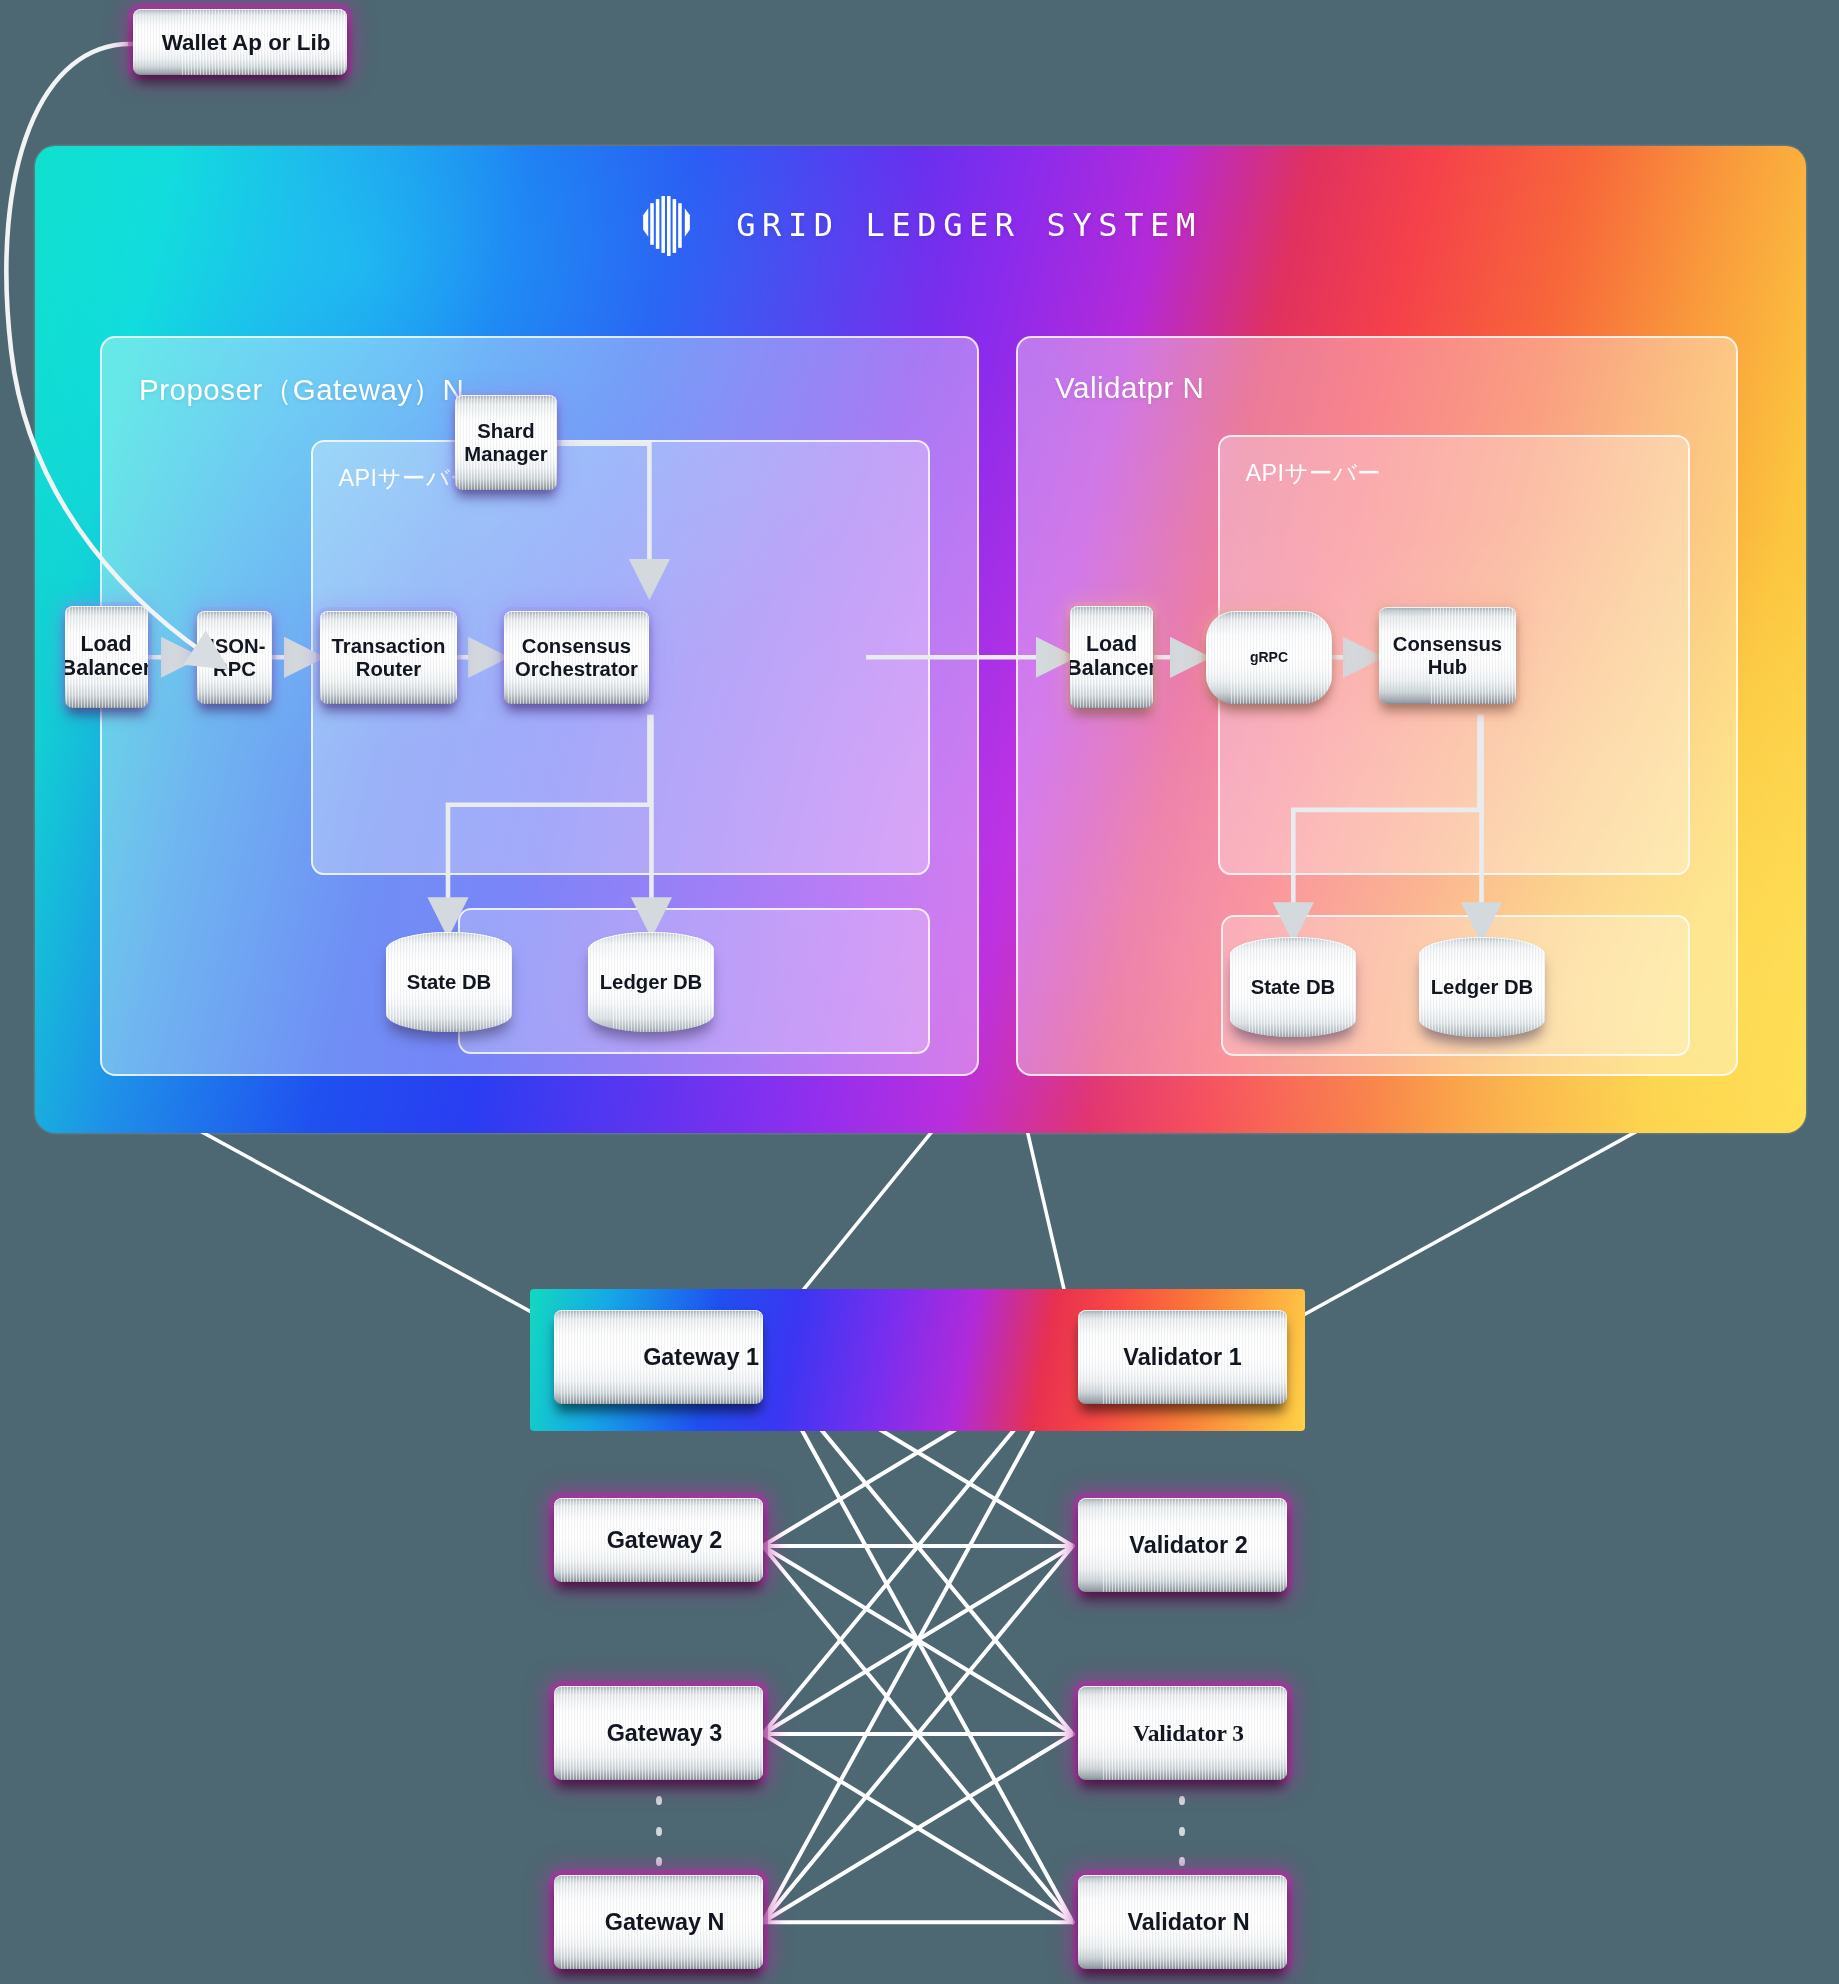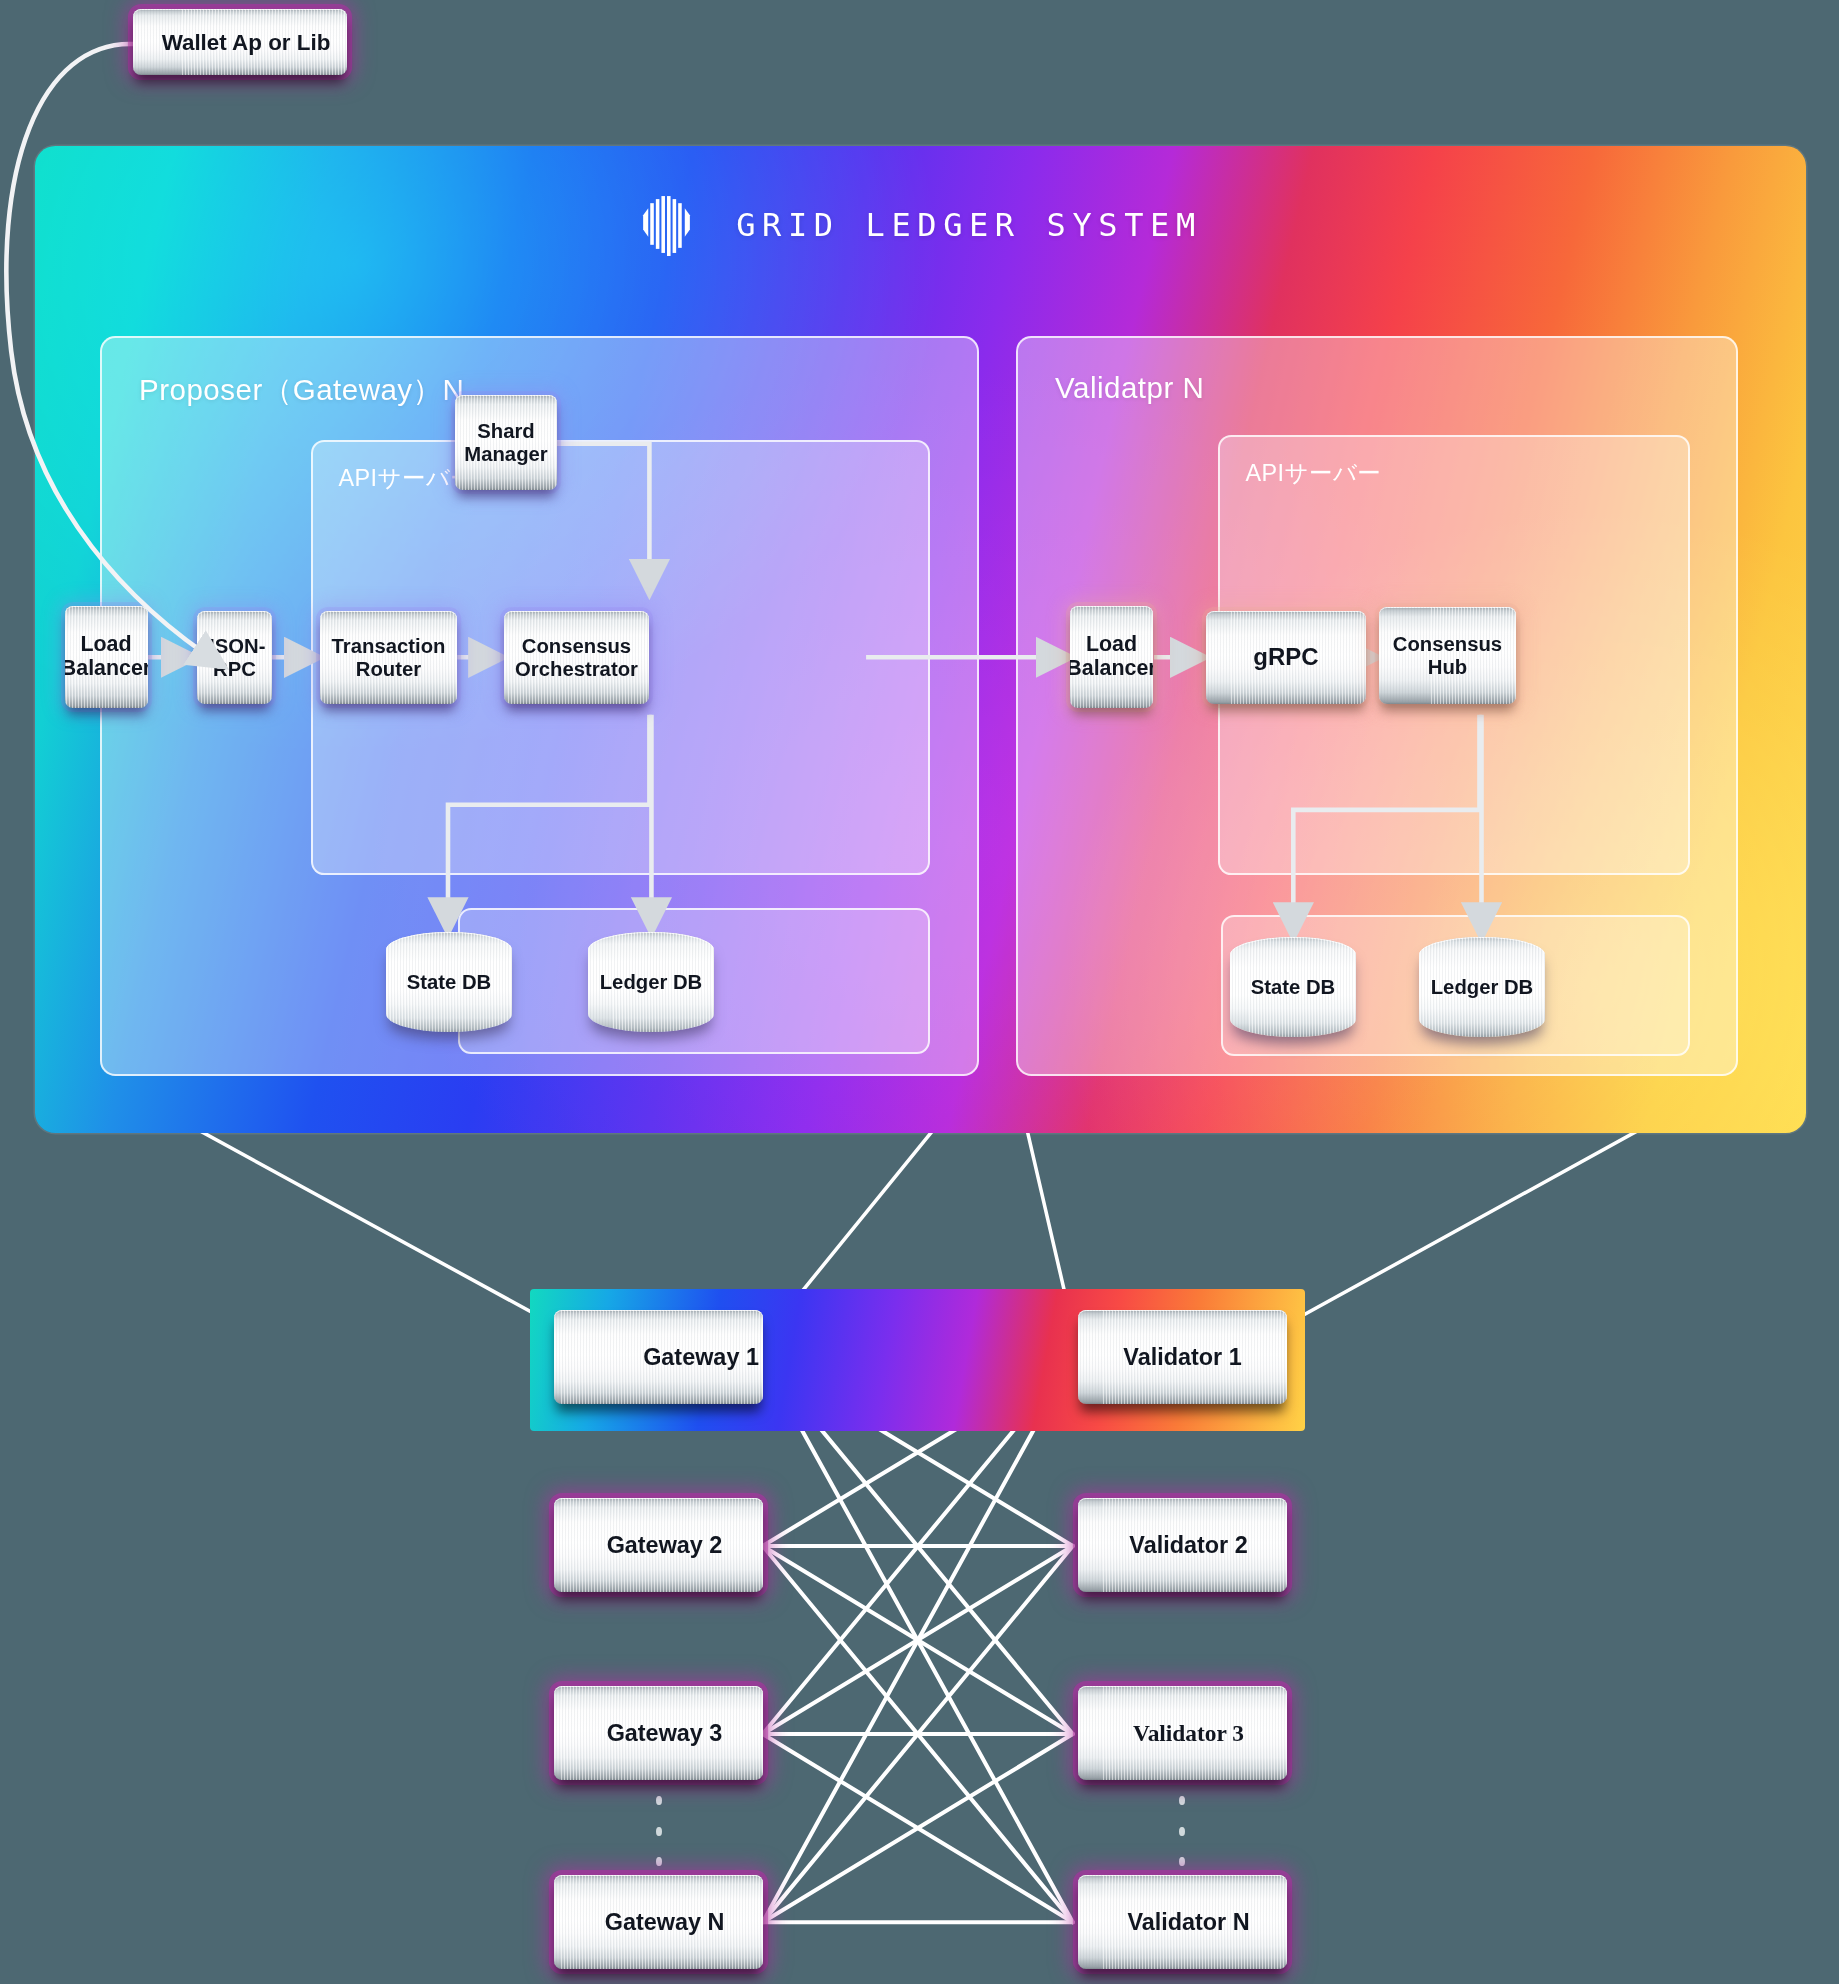--- a/index.html
+++ b/index.html
@@ -342,21 +342,21 @@
     </div>
     <div class="dbcyl" style="left:553px; top:786px; width:126px; height:100px; font-size:20.3px;">
       <span>Ledger DB</span>
     </div>
 
     <div class="mbox glow-warm" style="left:1035px; top:460px; width:83px; height:102px; font-size:21.4px;">
       <span><span>Load</span><br>
             <span>Balancer</span></span>
     </div>
 
-    <div class="mbox glow-warm" style="left:1171px; top:465px; width:160px; height:93px; font-size:24px;">
+    <div class="mbox glow-warm" style="left:1171px; top:465px; width:126px; height:93px; font-size:14px;border-radius:29px;">
       <span>gRPC</span>
     </div>
 
     <div class="mbox glow-warm" style="left:1344px; top:461px; width:137px; height:97px; font-size:20.3px;">
       <span><span>Consensus</span><br>
             <span>Hub</span></span>
     </div>
 
     <div class="dbcyl" style="left:1195px; top:791px; width:126px; height:100px; font-size:20.3px;">
       <span>State DB</span>
@@ -377,21 +377,21 @@
       </marker>
     </defs>
     <path d="M262,86 C80,80 -20,330 22,690 C58,1000 270,1200 440,1310" stroke="#f2f3f5" stroke-width="9" fill="none" marker-end="url(#ah2)"></path>
   </svg>
 
   <div class="mesh-strip"></div>
 
   <div class="mbox" style="left:554px; top:1310px; width:209px; height:94px; font-size:23.4px; z-index:30;justify-content:flex-end;">
     <span>Gateway 1</span>
   </div>
-  <div class="mbox glow-magenta" style="left:554px; top:1498px; width:209px; height:94px; font-size:23.4px; z-index:30;">
+  <div class="mbox glow-magenta" style="left:554px; top:1498px; width:209px; height:84px; font-size:23.4px; z-index:30;">
     <span>Gateway 2</span>
   </div>
   <div class="mbox glow-magenta" style="left:554px; top:1686px; width:209px; height:94px; font-size:23.4px; z-index:30;">
     <span>Gateway 3</span>
   </div>
   <div class="mbox glow-magenta" style="left:554px; top:1875px; width:209px; height:94px; font-size:23.4px; z-index:30;">
     <span>Gateway N</span>
   </div>
 
   <div class="mbox" style="left:1078px; top:1310px; width:209px; height:94px; font-size:23.4px; z-index:30;">

